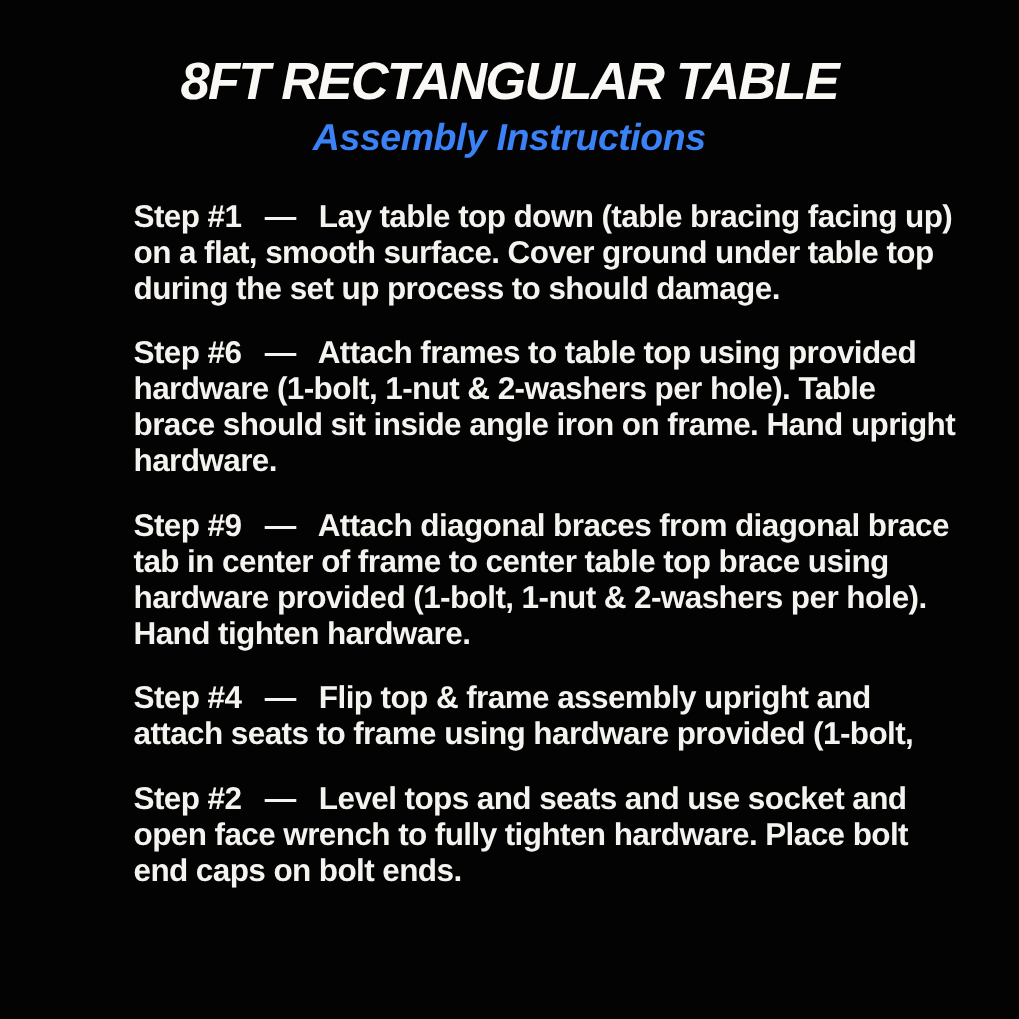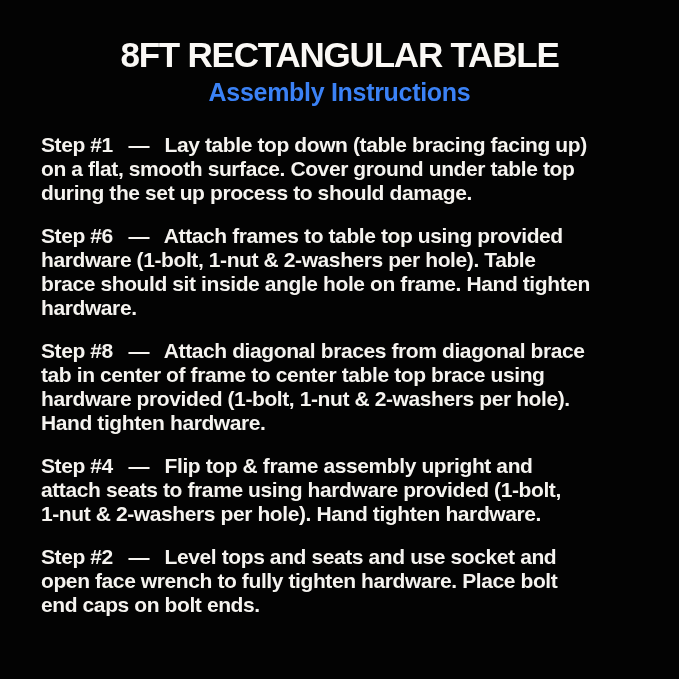--- a/index.html
+++ b/index.html
@@ -16,20 +16,21 @@
     color: #f5f3ef;
     -webkit-font-smoothing: antialiased;
   }
   .page {
     width: 679px;
     height: 679px;
     box-sizing: border-box;
   }
   .header {
     text-align: center;
+    font-style: italic;
   }
   .title {
     margin: 0;
     padding-top: 35px;
     font-size: 35px;
     line-height: 40px;
     letter-spacing: -1.2px;
     font-weight: 700;
     color: #faf8f5;
   }
@@ -48,20 +49,21 @@
   }
   .step {
     margin: 0 0 19px 0;
   }
   .line {
     font-size: 21px;
     line-height: 24px;
     letter-spacing: -0.4px;
     white-space: pre;
     font-weight: 700;
+    margin-left: 48px;
   }
 </style>
 </head>
 <body style="background: rgb(3, 3, 3); color: rgb(245, 243, 239);">
 
 <div class="page">
 
   <div class="header">
     <h1 class="title">8FT RECTANGULAR TABLE</h1>
     <div class="subtitle">Assembly Instructions</div>
@@ -71,35 +73,34 @@
 
     <div class="step">
       <div class="line">Step #1  —  Lay table top down (table bracing facing up)</div>
       <div class="line">on a flat, smooth surface. Cover ground under table top</div>
       <div class="line">during the set up process to should damage.</div>
     </div>
 
     <div class="step">
       <div class="line">Step #6  —  Attach frames to table top using provided</div>
       <div class="line">hardware (1-bolt, 1-nut &amp; 2-washers per hole). Table</div>
-      <div class="line">brace should sit inside angle hole on frame. Hand tighten</div>
+      <div class="line">brace should sit inside angle iron on frame. Hand upright</div>
       <div class="line">hardware.</div>
     </div>
 
     <div class="step">
-      <div class="line">Step #8  —  Attach diagonal braces from diagonal brace</div>
+      <div class="line">Step #9  —  Attach diagonal braces from diagonal brace</div>
       <div class="line">tab in center of frame to center table top brace using</div>
       <div class="line">hardware provided (1-bolt, 1-nut &amp; 2-washers per hole).</div>
       <div class="line">Hand tighten hardware.</div>
     </div>
 
     <div class="step">
       <div class="line">Step #4  —  Flip top &amp; frame assembly upright and</div>
       <div class="line">attach seats to frame using hardware provided (1-bolt,</div>
-      <div class="line">1-nut &amp; 2-washers per hole). Hand tighten hardware.</div>
     </div>
 
     <div class="step">
       <div class="line">Step #2  —  Level tops and seats and use socket and</div>
       <div class="line">open face wrench to fully tighten hardware. Place bolt</div>
       <div class="line">end caps on bolt ends.</div>
     </div>
 
   </div>
 </div>

